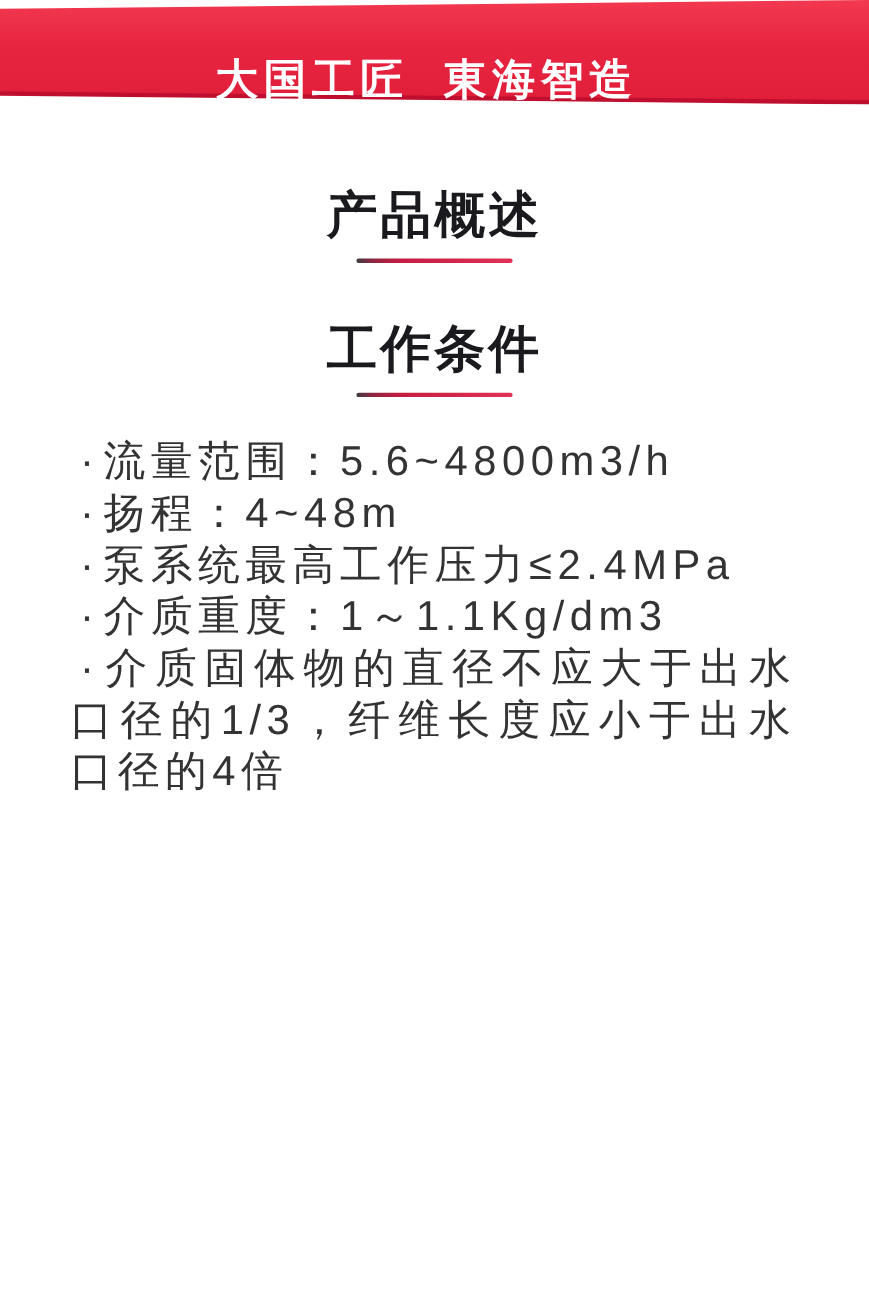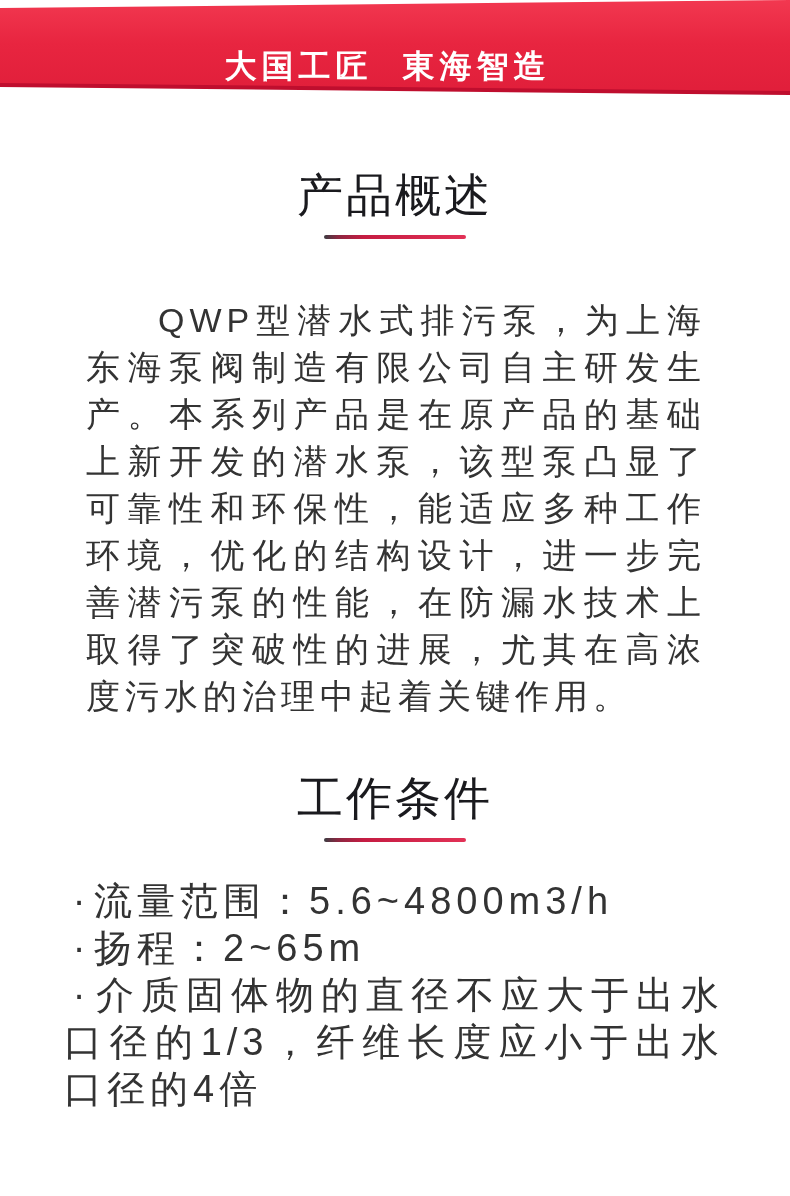--- a/index.html
+++ b/index.html
@@ -33,34 +33,34 @@
     background: linear-gradient(180deg, #f23850 0%, var(--accent-red, #e82540) 45%, #e01e3a 100%);
     clip-path: polygon(0% 8px, 100% 0px, 100% 91px, 0% 83px);
   }
   .banner-title {
     position: absolute;
     top: 0; left: 0; right: 15px;
     height: 92px;
     display: flex;
     align-items: center;
     justify-content: center;
-    font-size: 32px;
+    font-size: 39px;
     font-weight: bold;
     letter-spacing: 5px;
     word-spacing: 16px;
     color: var(--banner-text, #ffffff);
   }
 
   
   .sec-title {
     margin: 0;
     text-align: center;
     font-size: 46px;
     line-height: 53px;
-    font-weight: normal;
+    font-weight: bold;
     letter-spacing: 3px;
     color: var(--heading-text, #1a1a1e);
   }
   #overview .sec-title { margin-top: 73px; }
   #conditions .sec-title { margin-top: 52px; }
 
   .sec-underline {
     width: 142px;
     height: 4px;
     margin: 13px auto 0;
@@ -110,26 +110,27 @@
 
   <header class="banner">
     <div class="banner-fold"></div>
     <div class="banner-main"></div>
     <h1 class="banner-title">大国工匠 東海智造</h1>
   </header>
 
   <section id="overview" class="section">
     <h2 class="sec-title">产品概述</h2>
     <div class="sec-underline"></div>
-    <p class="overview-text">QWP型潜水式排污泵，为上海东海泵阀制造有限公司自主研发生产。本系列产品是在原产品的基础上新开发的潜水泵，该型泵凸显了可靠性和环保性，能适应多种工作环境，优化的结构设计，进一步完善潜污泵的性能，在防漏水技术上取得了突破性的进展，尤其在高浓度污水的治理中起着关键作用。</p>
   </section>
 
   <section id="conditions" class="section">
     <h2 class="sec-title">工作条件</h2>
     <div class="sec-underline"></div>
     <ul class="cond-list">
       <li class="cond-item"><span class="bullet">·</span><span>流量范围：5.6~4800m3/h</span></li>
-      <li class="cond-item"><span class="bullet">·</span><span>扬程：2~65m</span></li>
+      <li class="cond-item"><span class="bullet">·</span><span>扬程：4~48m</span></li>
+      <li class="cond-item"><span class="bullet">·</span><span>泵系统最高工作压力≤2.4MPa</span></li>
+      <li class="cond-item"><span class="bullet">·</span><span>介质重度：1～1.1Kg/dm3</span></li>
       <li class="cond-item"><span class="bullet">·</span><span>介质固体物的直径不应大于出水口径的1/3，纤维长度应小于出水口径的4倍</span></li>
     </ul>
   </section>
 
 </div>
 
 </body></html>

